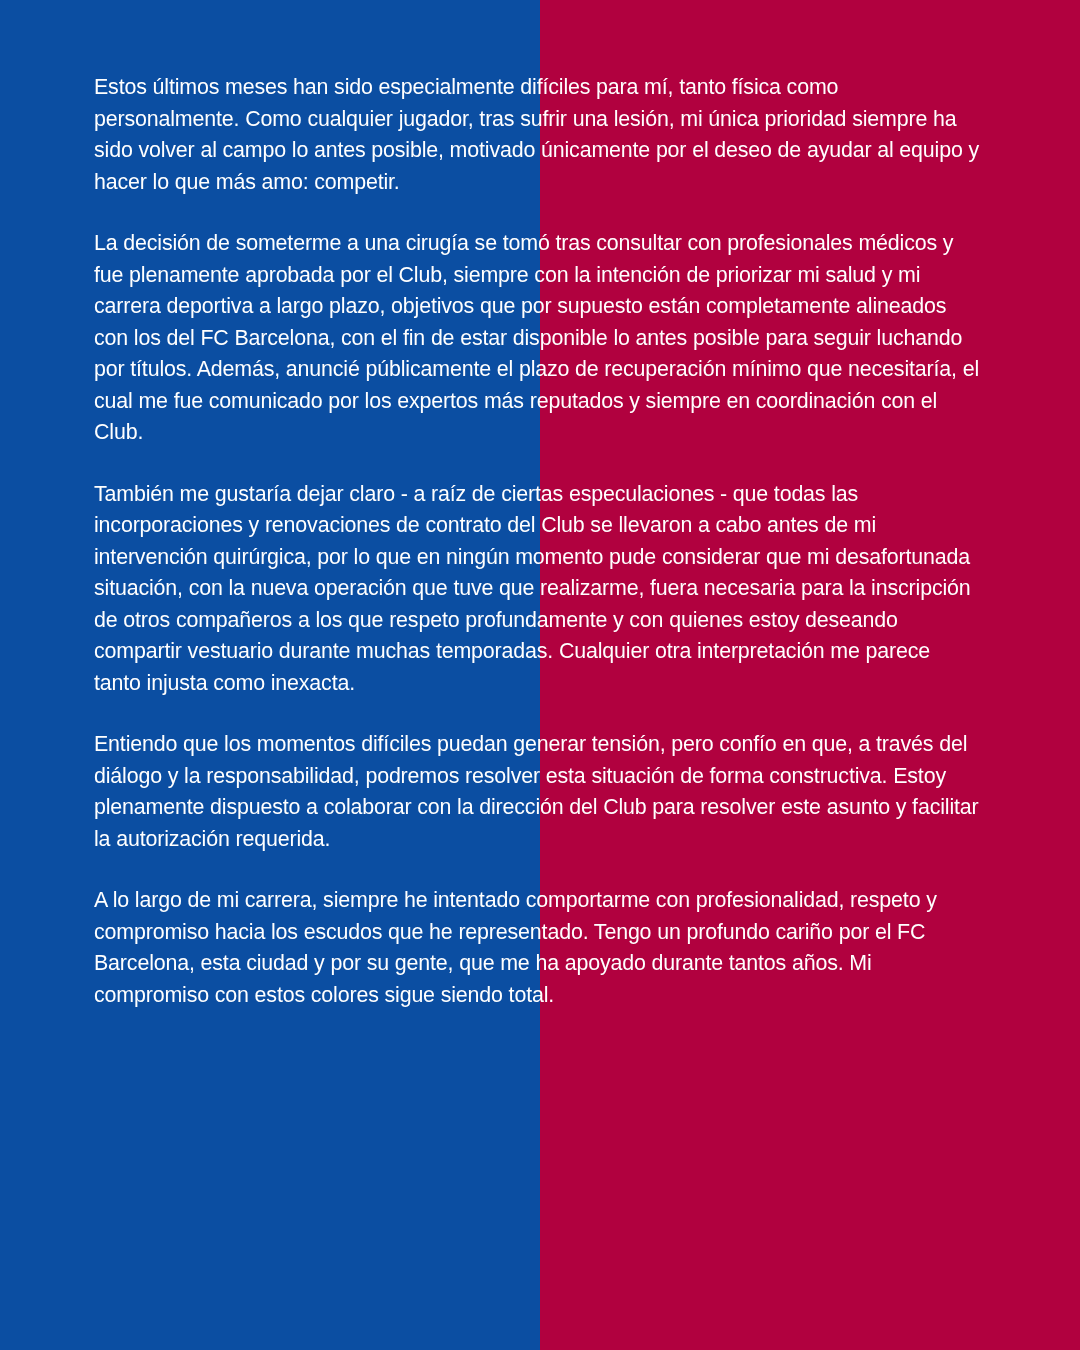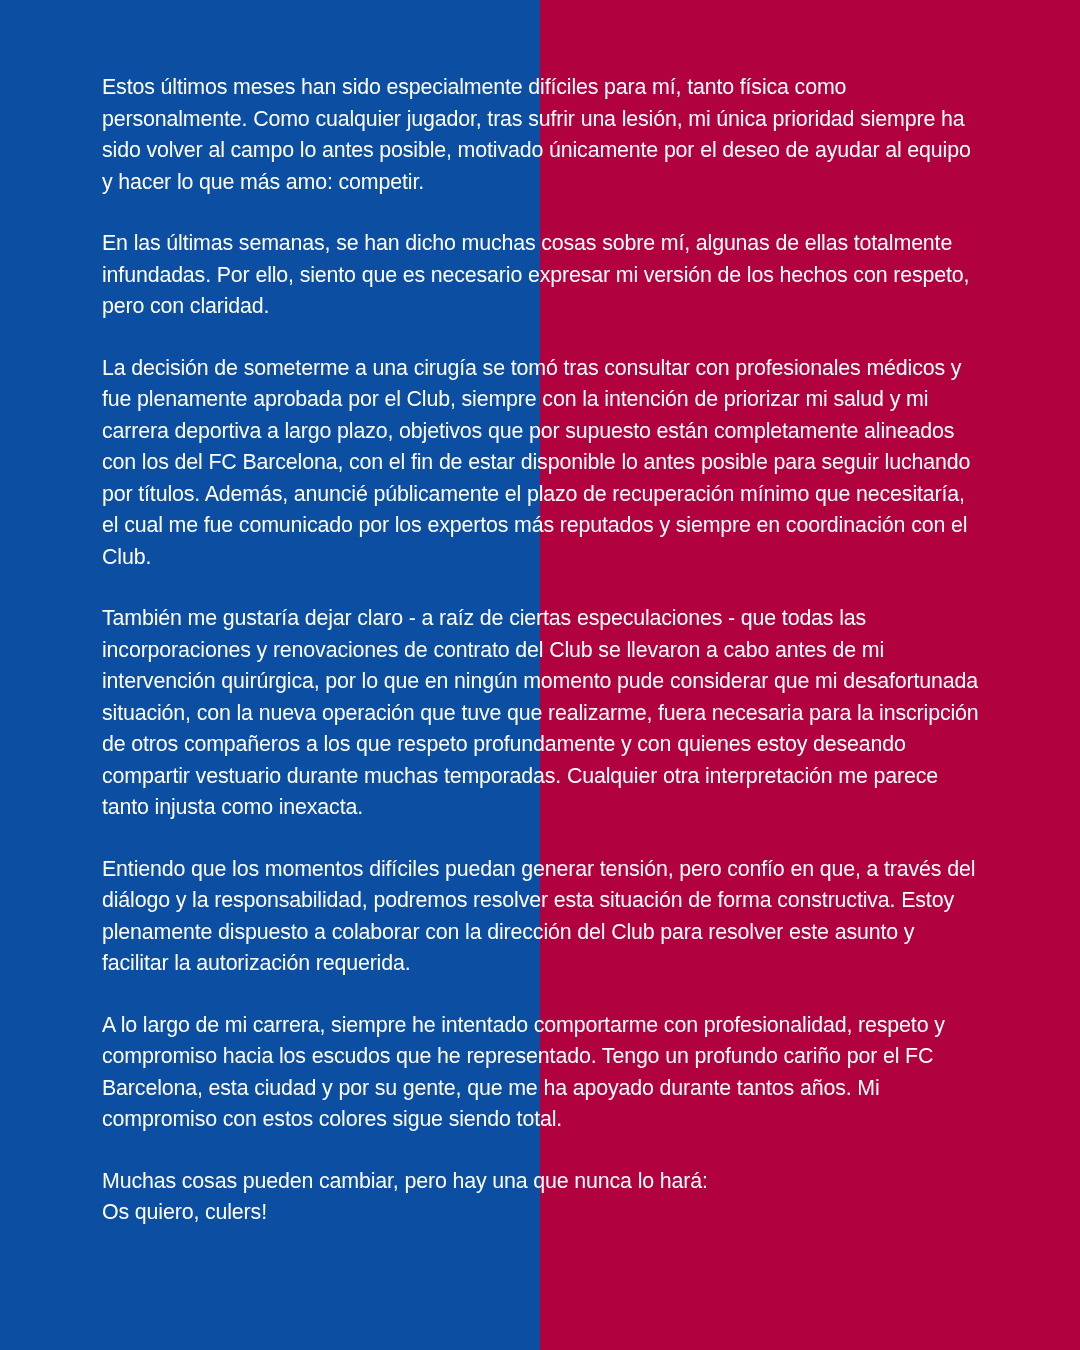--- a/index.html
+++ b/index.html
@@ -33,21 +33,20 @@
   .bg-right {
     width: 50%;
     height: 100%;
     background: #b1013f;
   }
   .content {
     position: relative;
     z-index: 1;
     padding: 72px 100px 40px 94px;
     box-sizing: border-box;
-    margin-left: 8px;
   }
   .paragraph {
     color: #ffffff;
     font-size: 21.4px;
     line-height: 31.5px;
     letter-spacing: -0.15px;
     margin: 0 0 30px 0;
     white-space: pre-line;
     font-weight: 400;
   }
@@ -60,22 +59,19 @@
 
 <div class="statement-card">
 
   <div class="bg-split">
     <div class="bg-left"></div>
     <div class="bg-right"></div>
   </div>
 
   <div class="content">
     <p class="paragraph">Estos últimos meses han sido especialmente difíciles para mí, tanto física como personalmente. Como cualquier jugador, tras sufrir una lesión, mi única prioridad siempre ha sido volver al campo lo antes posible, motivado únicamente por el deseo de ayudar al equipo y hacer lo que más amo: competir.</p>
-    <p class="paragraph">En las últimas semanas, se han dicho muchas cosas sobre mí, algunas de ellas totalmente infundadas. Por ello, siento que es necesario expresar mi versión de los hechos con respeto, pero con claridad.</p>
     <p class="paragraph">La decisión de someterme a una cirugía se tomó tras consultar con profesionales médicos y fue plenamente aprobada por el Club, siempre con la intención de priorizar mi salud y mi carrera deportiva a largo plazo, objetivos que por supuesto están completamente alineados con los del FC Barcelona, con el fin de estar disponible lo antes posible para seguir luchando por títulos. Además, anuncié públicamente el plazo de recuperación mínimo que necesitaría, el cual me fue comunicado por los expertos más reputados y siempre en coordinación con el Club.</p>
     <p class="paragraph">También me gustaría dejar claro - a raíz de ciertas especulaciones - que todas las incorporaciones y renovaciones de contrato del Club se llevaron a cabo antes de mi intervención quirúrgica, por lo que en ningún momento pude considerar que mi desafortunada situación, con la nueva operación que tuve que realizarme, fuera necesaria para la inscripción de otros compañeros a los que respeto profundamente y con quienes estoy deseando compartir vestuario durante muchas temporadas. Cualquier otra interpretación me parece tanto injusta como inexacta.</p>
     <p class="paragraph">Entiendo que los momentos difíciles puedan generar tensión, pero confío en que, a través del diálogo y la responsabilidad, podremos resolver esta situación de forma constructiva. Estoy plenamente dispuesto a colaborar con la dirección del Club para resolver este asunto y facilitar la autorización requerida.</p>
     <p class="paragraph">A lo largo de mi carrera, siempre he intentado comportarme con profesionalidad, respeto y compromiso hacia los escudos que he representado. Tengo un profundo cariño por el FC Barcelona, esta ciudad y por su gente, que me ha apoyado durante tantos años. Mi compromiso con estos colores sigue siendo total.</p>
-    <p class="paragraph">Muchas cosas pueden cambiar, pero hay una que nunca lo hará:
-Os quiero, culers!</p>
   </div>
 
 </div>
 
 </body></html>

